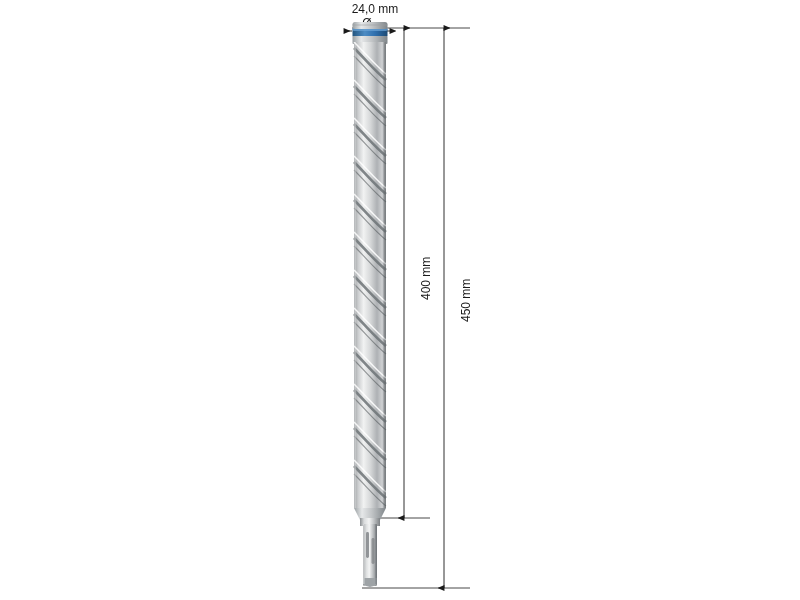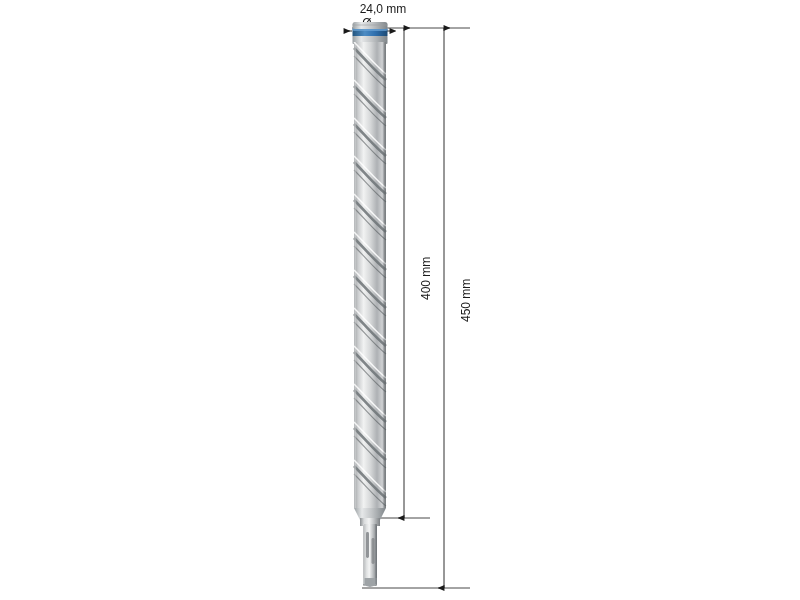--- a/index.html
+++ b/index.html
@@ -18,21 +18,21 @@
 
   
   .label {
     position: absolute;
     color: #1a1a1a;
     font-size: 12px;
     line-height: 14px;
     white-space: nowrap;
   }
   #dia-value {
-    left: 350px;
+    left: 342px;
     top: 2px;
     width: 66px;
     text-align: center;
   }
   #dia-symbol {
     left: 334px;
     top: 16px;
     width: 66px;
     text-align: center;
     font-size: 12px;

